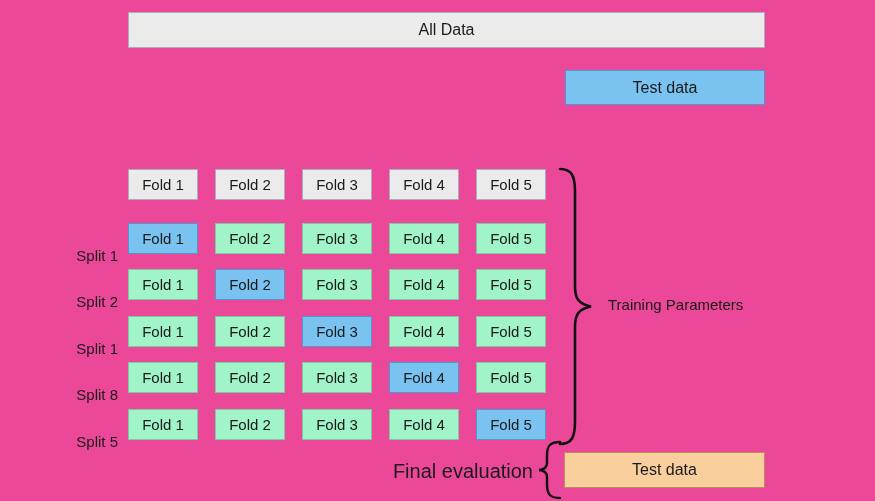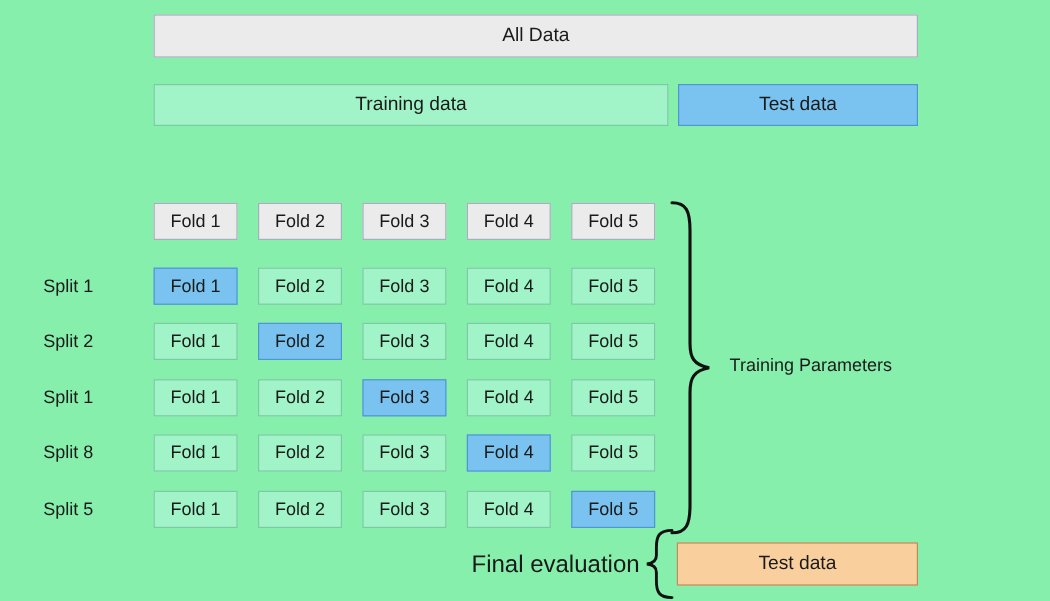--- a/index.html
+++ b/index.html
@@ -1,17 +1,17 @@
 <!DOCTYPE html>
 <html><head>
 <meta charset="utf-8">
 <style>
   html,body{margin:0;padding:0;background:#fff;}
   #stage{
-    position:relative;width:875px;height:501px;background:#86efac;overflow:hidden;
+    position:relative;width:875px;height:501px;background:#ec4899;overflow:hidden;
     font-family:"Liberation Sans", sans-serif;color:var(--text,#1a1a1a);
   }
   .box{
     position:absolute;display:flex;align-items:center;justify-content:center;
     box-sizing:border-box;font-size:15px;line-height:1;
   }
   .bar{font-size:16px;}
   .gray{background:var(--gray-fill);border:1.5px solid var(--gray-border);}
   .green{background:var(--green-fill);border:1.5px solid var(--green-border);}
   .blue{background:var(--blue-fill);border:1.5px solid var(--blue-border);}
@@ -21,22 +21,22 @@
   .all-data{left:128px;top:12px;width:637px;height:36px;}
   .training{left:128px;top:70px;width:429px;height:35px;}
   .testdata{left:565px;top:70px;width:200px;height:35px;}
 
   
   .cell{width:70px;height:31px;}
   .c0{left:128px}.c1{left:215px}.c2{left:302px}.c3{left:389px}.c4{left:476px}
   .rh{top:169px}.r0{top:223px}.r1{top:269px}.r2{top:316px}.r3{top:362px}.r4{top:409px}
 
   .split-label{
-    position:absolute;left:36px;width:82px;
-    font-size:15px;line-height:18px;
+    position:absolute;left:36px;width:82px;text-align:right;
+    font-size:15px;line-height:18px;margin-top:17px;
   }
   .lr0{top:230px}.lr1{top:276px}.lr2{top:323px}.lr3{top:369px}.lr4{top:416px}
 
   .brace-svg{position:absolute;}
   .brace-right{left:558px;top:166px;}
   .brace-left{left:536px;top:440px;}
   .finding-params{
     position:absolute;left:608px;top:296px;font-size:15px;line-height:18px;
     white-space:nowrap;
   }
@@ -46,23 +46,20 @@
   }
   .final-test{left:564px;top:452px;width:201px;height:36px;font-size:16px;}
 </style>
 </head>
 <body>
 
 <div id="stage" style="--text: #1a1a1a; --gray-fill: #ebebeb; --gray-border: #a6b0bd; --green-fill: #a0f4c8; --green-border: #7dc9a3; --blue-fill: #7ac3f0; --blue-border: #4d99cf; --orange-fill: #f9cf9e; --orange-border: #ba8b5b;">
 
   <div class="box bar gray all-data">
     <span>All Data</span>
-  </div>
-  <div class="box bar green training">
-    <span>Training data</span>
   </div>
   <div class="box bar blue testdata">
     <span>Test data</span>
   </div>
 
   <div class="box cell gray rh c0">
       <span>Fold 1</span>
     </div>
   <div class="box cell gray rh c1">
       <span>Fold 2</span>

